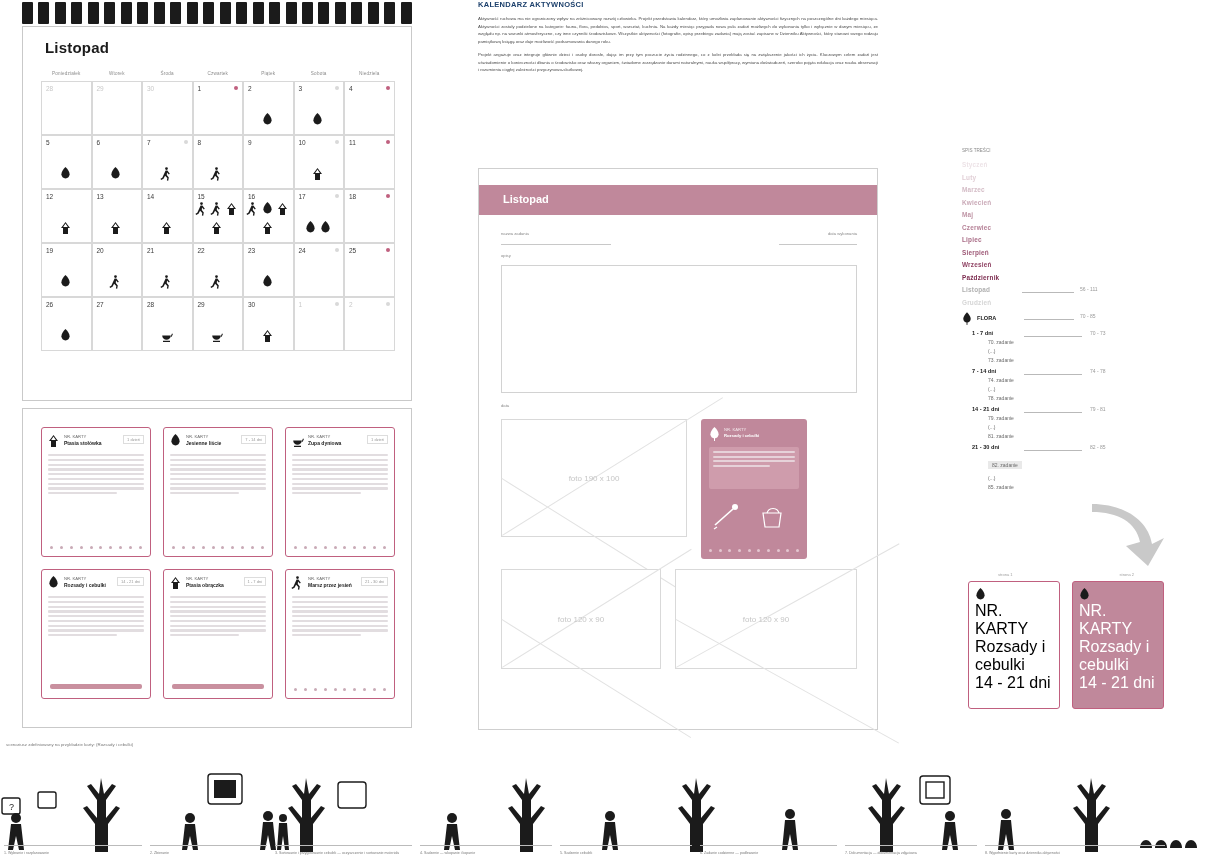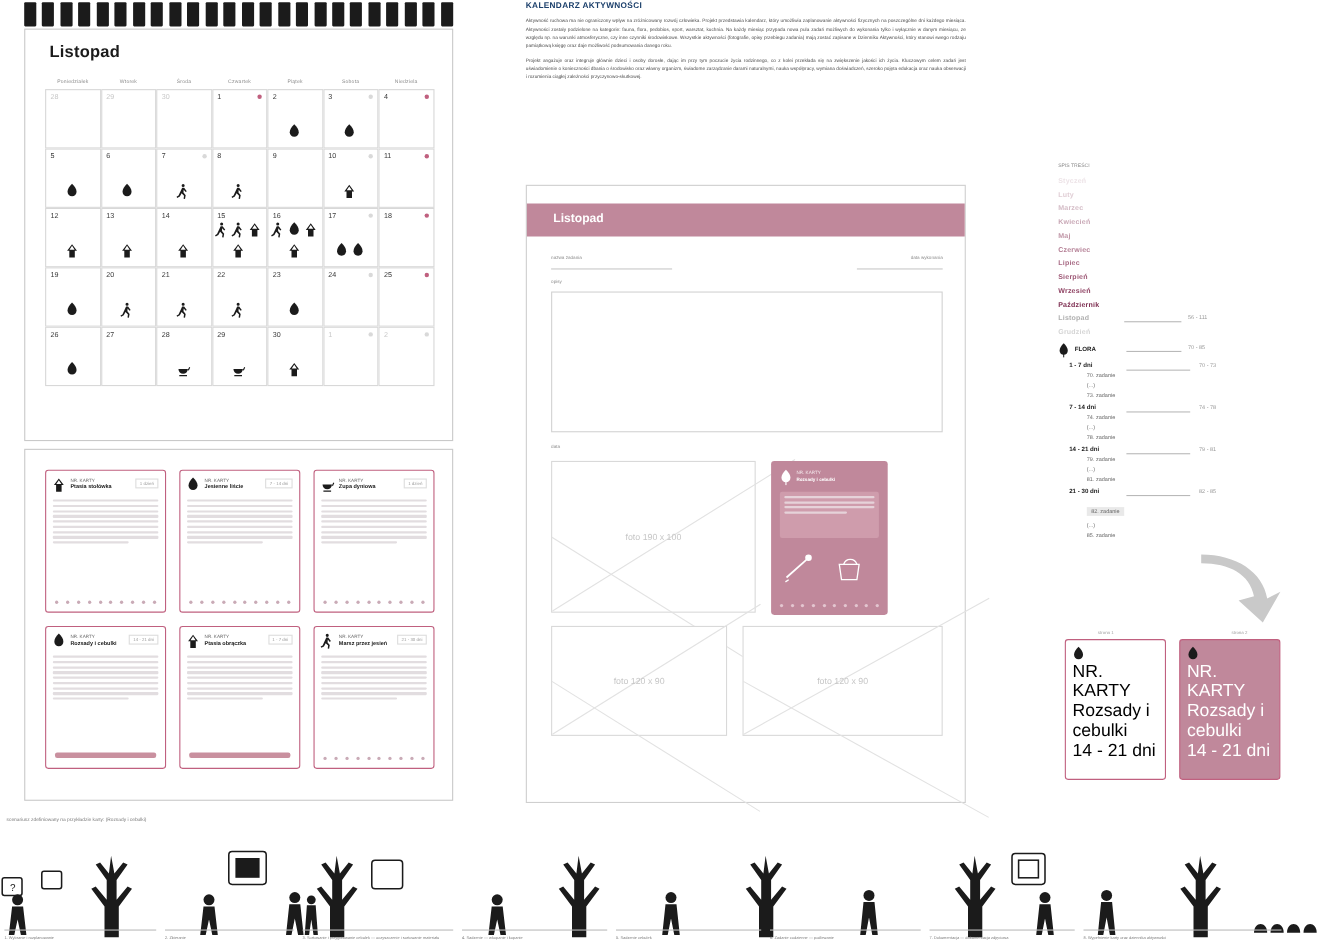--- a/index.html
+++ b/index.html
@@ -711,21 +711,21 @@
 
       <div class="wire-row" style="top:84px;">
         <div class="lbl">opisy</div>
       </div>
       <div class="w-box" style="left:22px; top:96px; width:356px; height:128px;"></div>
 
       <div class="wire-row" style="top:234px;">
         <div class="lbl">data</div>
       </div>
 
-      <div class="ph" style="left:22px; top:250px; width:186px; height:138px; --a1:32deg; --a2:-32deg;">
+      <div class="ph" style="left:22px; top:250px; width:186px; height:118px; --a1:32deg; --a2:-32deg;">
         <div class="x1"></div>
           <div class="x2" style="top:auto;bottom:0;"></div>
         <div class="cap">foto 190 x 100</div>
       </div>
 
       <div class="pink-card" style="left:222px; top:250px; width:106px; height:140px;">
         <div class="pc-head">
           <span>
             <svg width="11" height="14" viewBox="0 0 11 14">
                 <path d="M5.5 0C3 2.5 1.4 5 1.4 7.3c0 2.3 1.8 4.1 4.1 4.1s4.1-1.8 4.1-4.1C9.6 5 8 2.5 5.5 0z" fill="#ffffff"></path>

